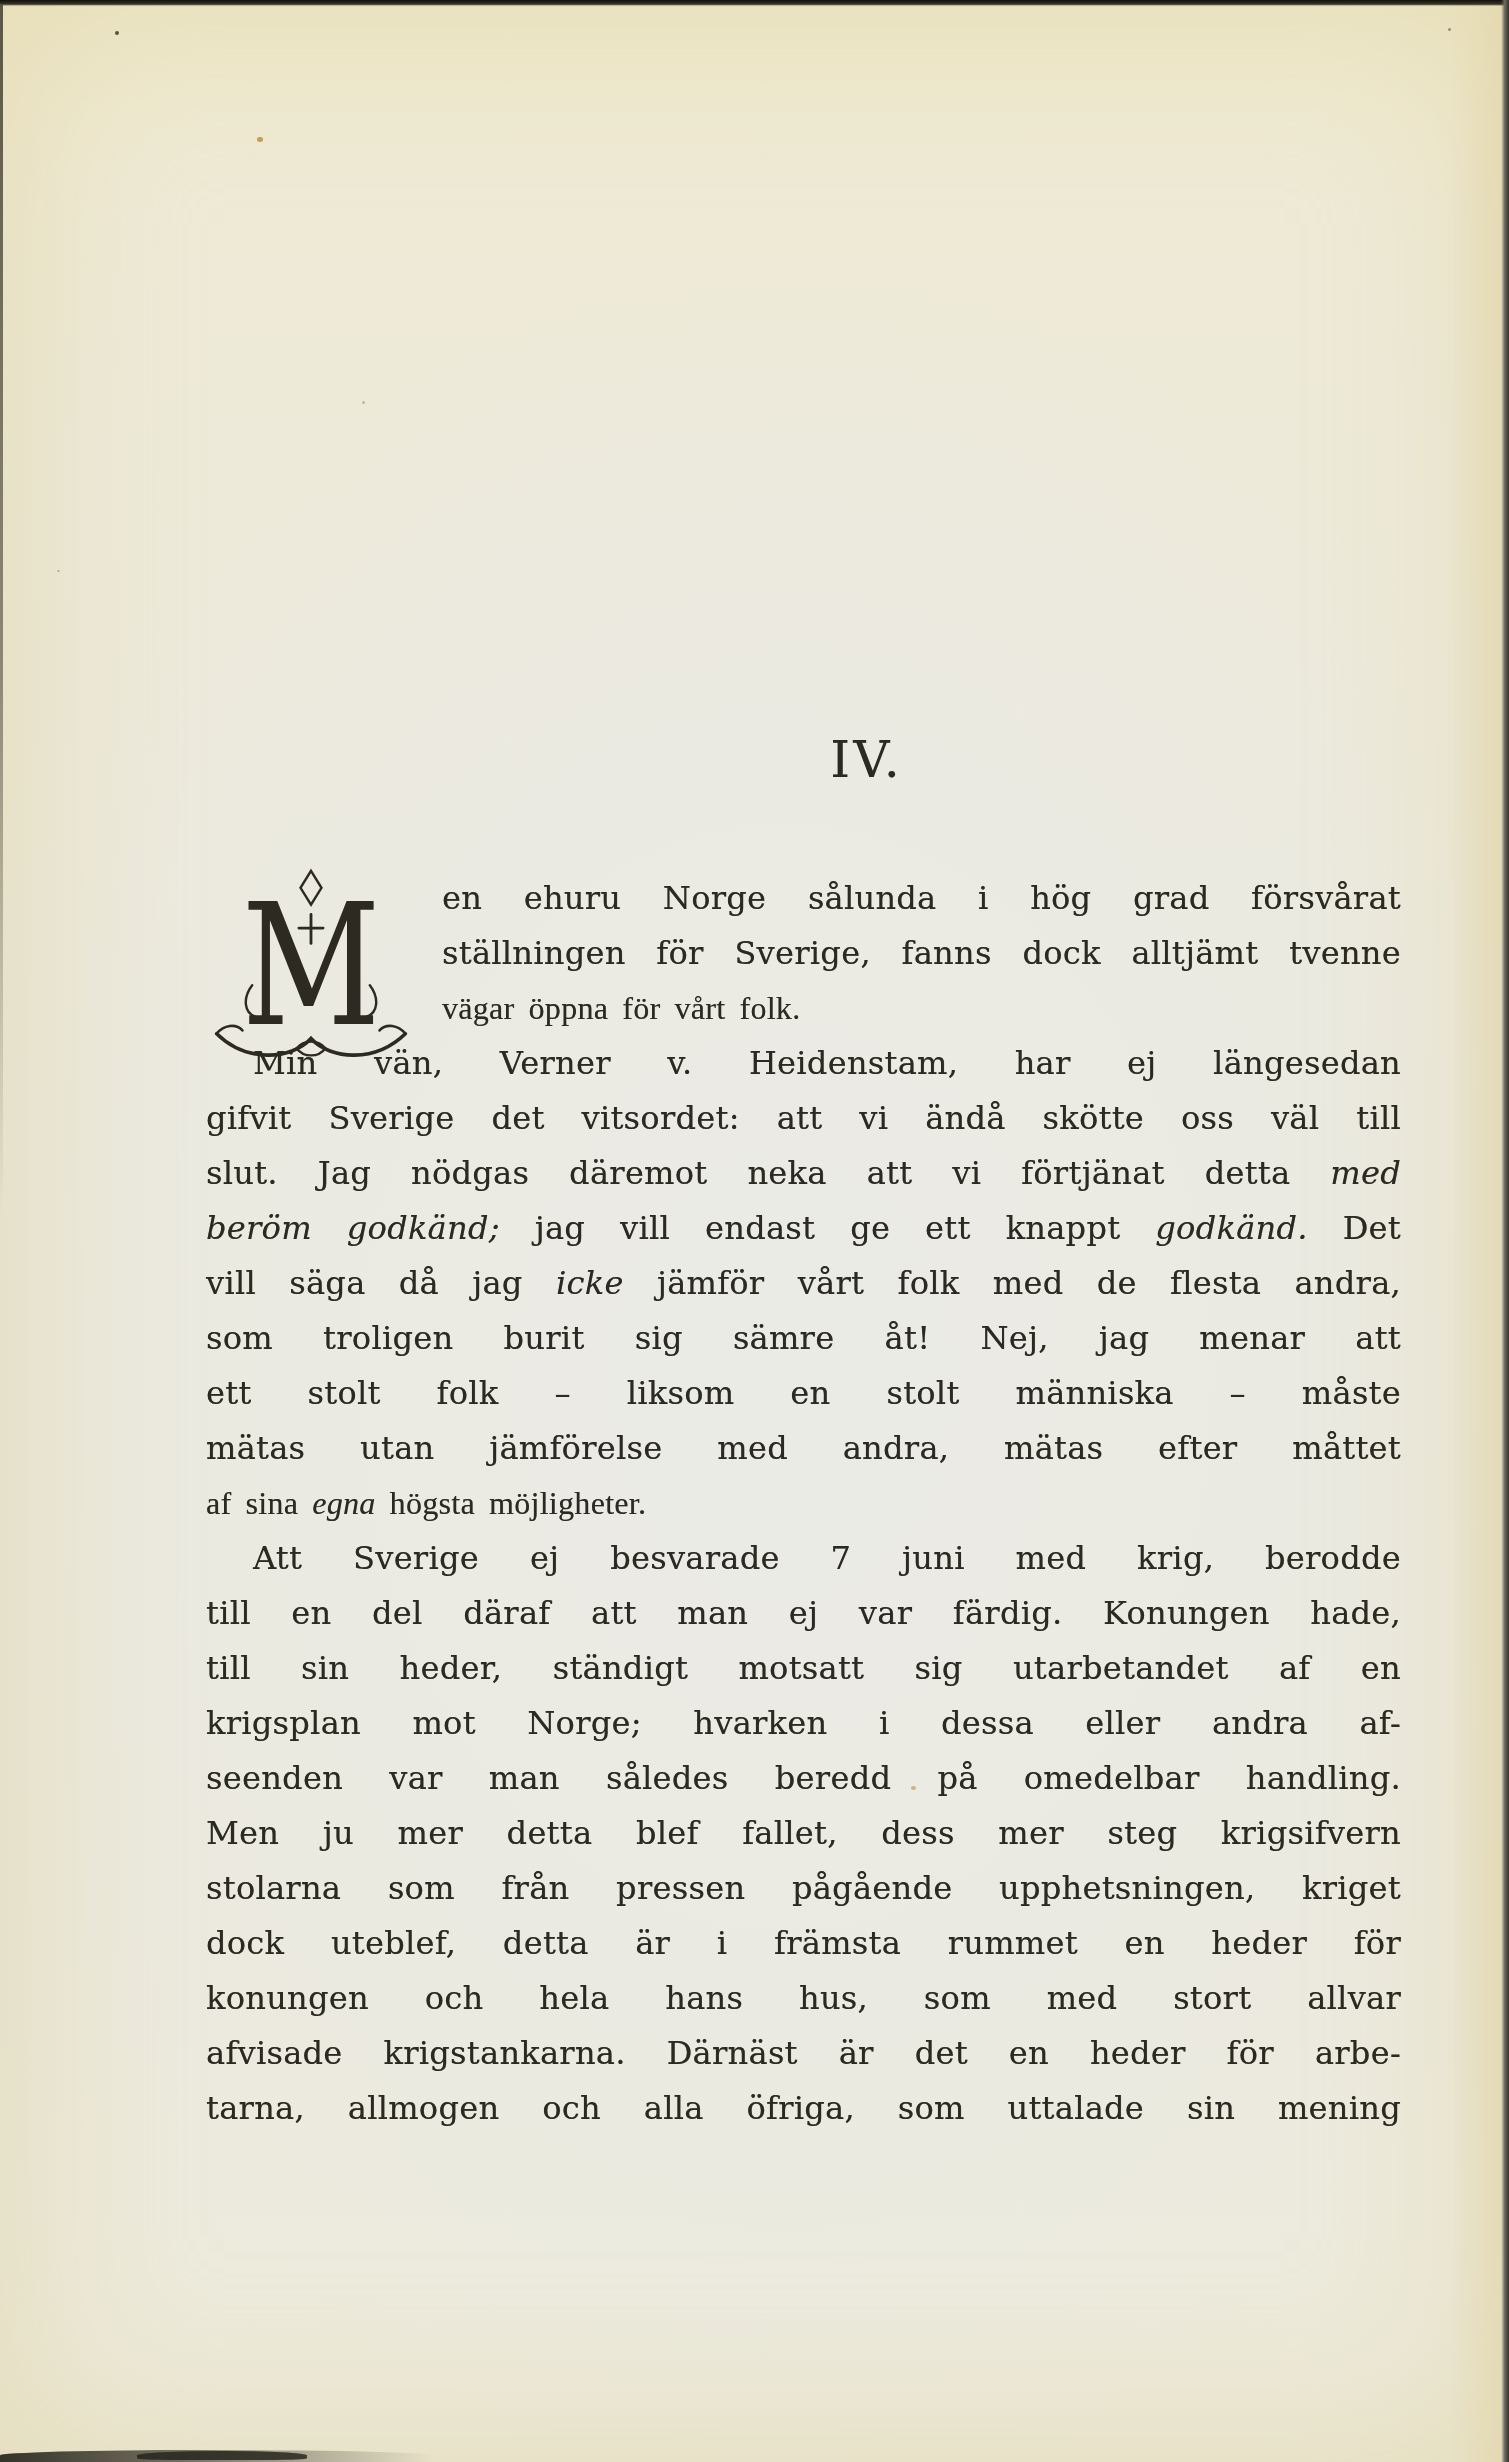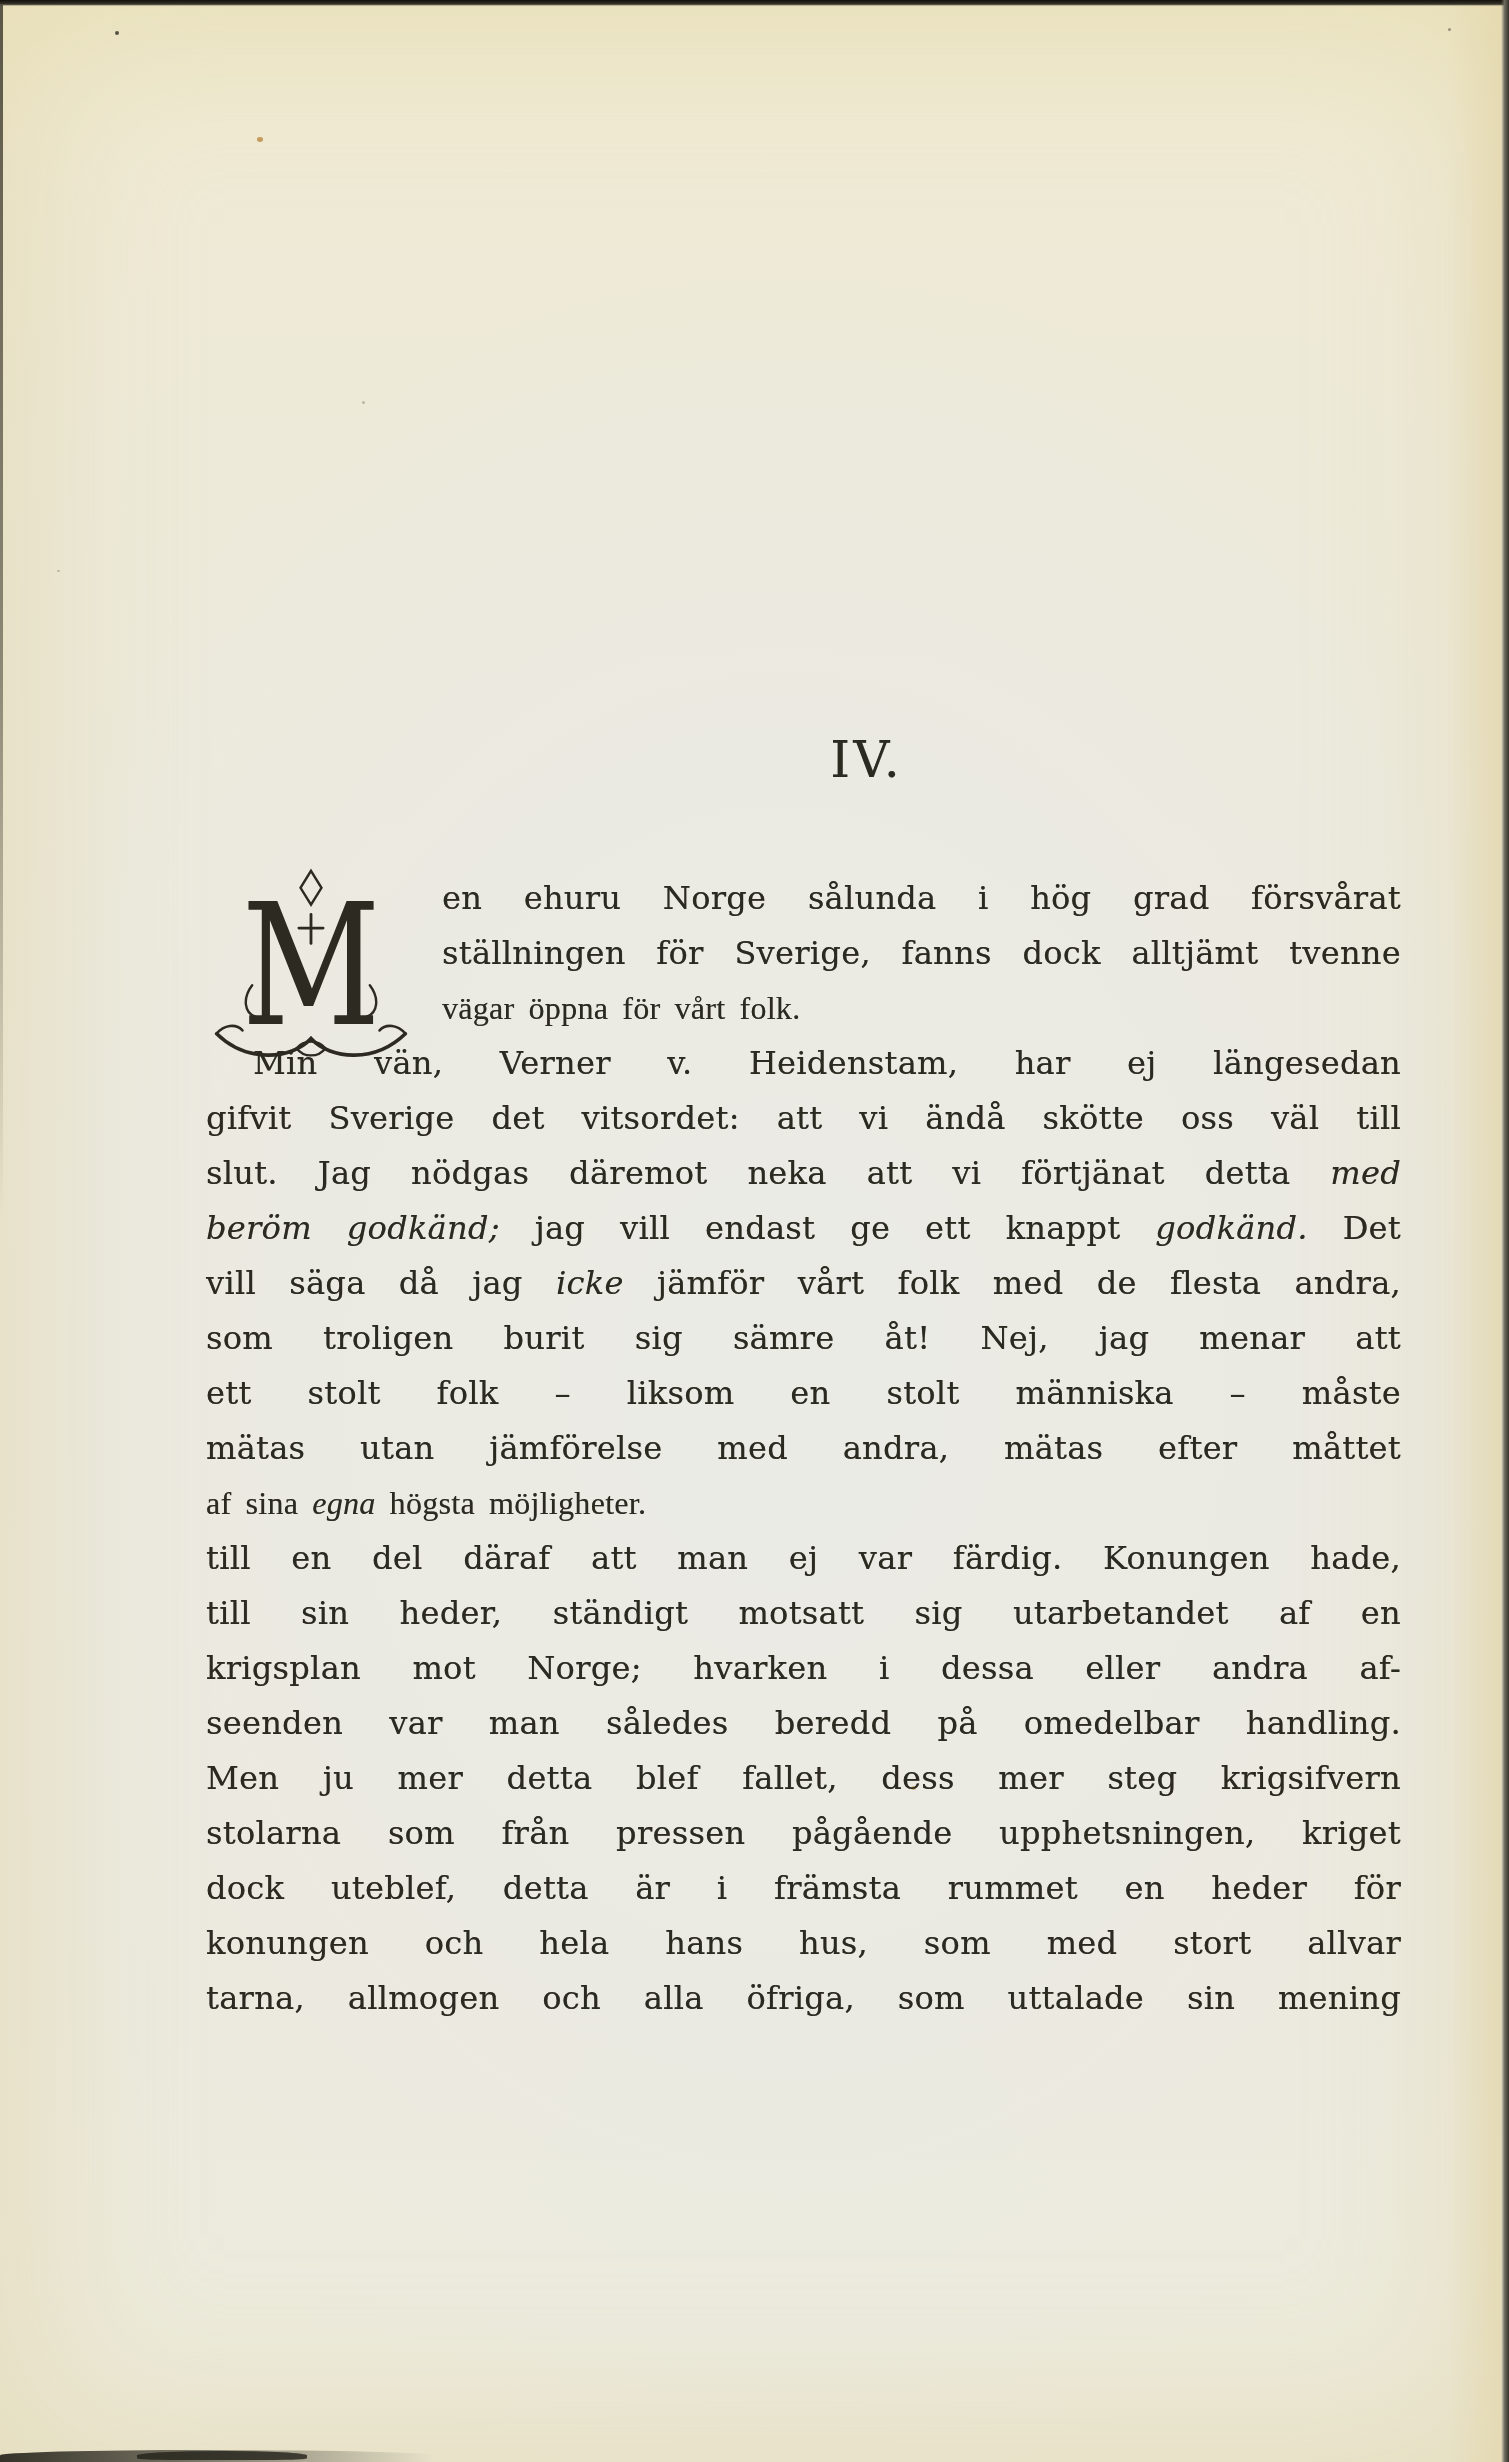--- a/index.html
+++ b/index.html
@@ -100,25 +100,27 @@
       <div class="line after-dropcap no-just"><span>vägar öppna för vårt folk.</span></div>
       <div class="line para-indent"><span>Min vän, Verner v. Heidenstam, har ej längesedan</span></div>
       <div class="line"><span>gifvit Sverige det vitsordet: att vi ändå skötte oss väl till</span></div>
       <div class="line"><span>slut. Jag nödgas däremot neka att vi förtjänat detta </span><em>med</em></div>
       <div class="line"><em>beröm godkänd;</em><span> jag vill endast ge ett knappt </span><em>godkänd.</em><span> Det</span></div>
       <div class="line"><span>vill säga då jag </span><em>icke</em><span> jämför vårt folk med de flesta andra,</span></div>
       <div class="line"><span>som troligen burit sig sämre åt! Nej, jag menar att</span></div>
       <div class="line"><span>ett stolt folk – liksom en stolt människa – måste</span></div>
       <div class="line"><span>mätas utan jämförelse med andra, mätas efter måttet</span></div>
       <div class="line no-just"><span>af sina </span><em>egna</em><span> högsta möjligheter.</span></div>
+      <div class="line para-indent"><span>Att Sverige ej besvarade 7 juni med krig, berodde</span></div>
       <div class="line"><span>till en del däraf att man ej var färdig. Konungen hade,</span></div>
       <div class="line"><span>till sin heder, ständigt motsatt sig utarbetandet af en</span></div>
       <div class="line"><span>krigsplan mot Norge; hvarken i dessa eller andra af-</span></div>
       <div class="line"><span>seenden var man således beredd på omedelbar handling.</span></div>
       <div class="line"><span>Men ju mer detta blef fallet, dess mer steg krigsifvern</span></div>
       <div class="line"><span>stolarna som från pressen pågående upphetsningen, kriget</span></div>
       <div class="line"><span>dock uteblef, detta är i främsta rummet en heder för</span></div>
       <div class="line"><span>konungen och hela hans hus, som med stort allvar</span></div>
+      <div class="line"><span>afvisade krigstankarna. Därnäst är det en heder för arbe-</span></div>
       <div class="line"><span>tarna, allmogen och alla öfriga, som uttalade sin mening</span></div>
     </div>
 
 </div>
 
 
 </body></html>

